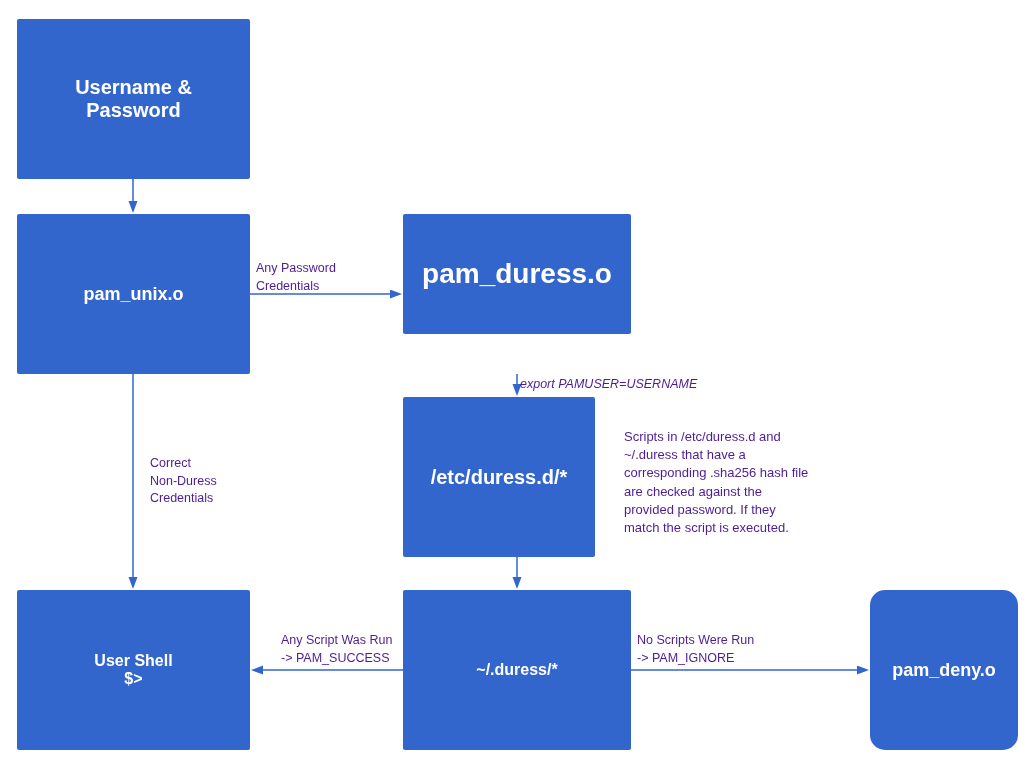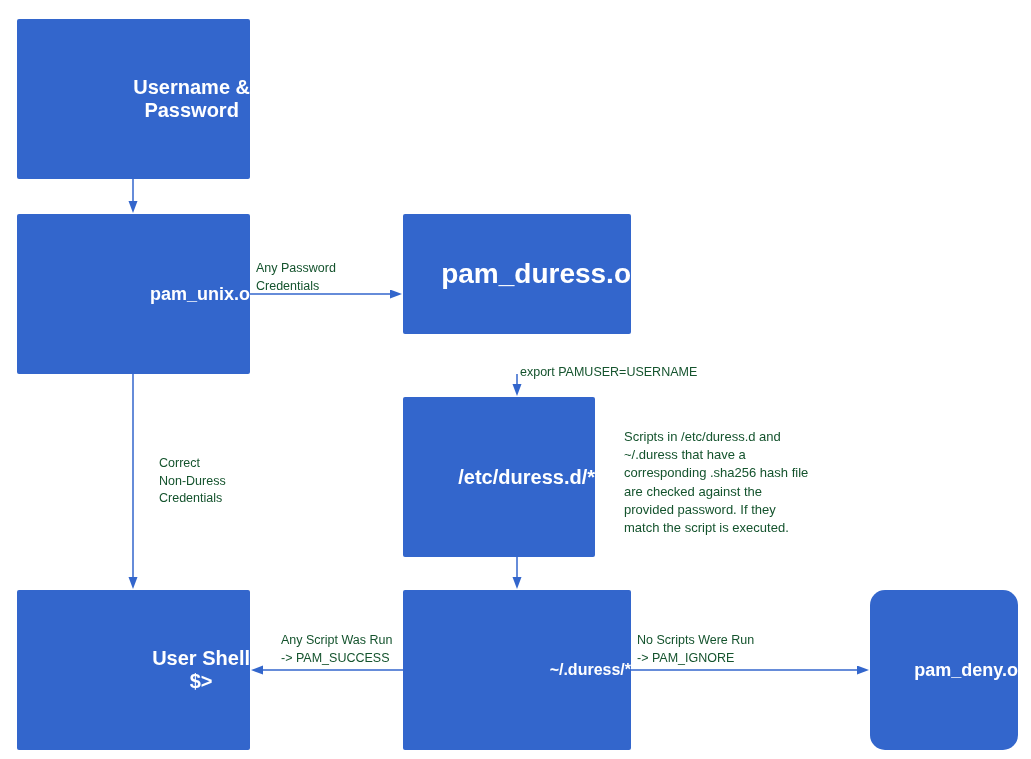--- a/index.html
+++ b/index.html
@@ -10,32 +10,32 @@
       font-family: Arial, sans-serif;
       position: relative;
       overflow: hidden;
     }
 
     .box {
       background: #3366cc;
       color: #fff;
       display: flex;
       align-items: center;
-      justify-content: flex-end;
+      justify-content: center;
       text-align: center;
       font-size: 18px;
       font-weight: bold;
       position: absolute;
       border-radius: 2px;
     }
 
     .label {
       position: absolute;
       font-size: 12.5px;
-      color: #14532d;
+      color: #4c1d95;
       line-height: 1.4;
     }
 
     svg.arrows {
       position: absolute;
       top: 0; left: 0;
       width: 1031px;
       height: 759px;
       pointer-events: none;
     }
@@ -63,21 +63,21 @@
 </div>
 
 <div class="box" style="left:403px; top:214px; width:228px; height:120px; font-size:28px;">
   <span>pam_duress.o</span>
 </div>
 
 <div class="box" style="left:403px; top:397px; width:192px; height:160px; font-size:20px;">
   <span>/etc/duress.d/*</span>
 </div>
 
-<div class="box" style="left:17px; top:590px; width:233px; height:160px; font-size:20px;">
+<div class="box" style="left:17px; top:590px; width:233px; height:160px; font-size:16px;">
   <span>User Shell<br>$&gt;</span>
 </div>
 
 <div class="box" style="left:403px; top:590px; width:228px; height:160px; font-size:16px;">
   <span>~/.duress/*</span>
 </div>
 
 <div class="box" style="left:870px; top:590px; width:148px; height:160px; font-size:18px;border-radius:15px;">
   <span>pam_deny.o</span>
 </div>
@@ -101,34 +101,34 @@
 
   <line x1="403" y1="670" x2="254" y2="670" marker-end="url(#arrowhead)"></line>
 
   <line x1="631" y1="670" x2="866" y2="670" marker-end="url(#arrowhead)"></line>
 </svg>
 
 <div class="label" style="left:256px; top:260px;">
   Any Password<br>Credentials
 </div>
 
-<div class="label" style="left:520px; top:364px;">
+<div class="label" style="left:520px; top:376px;font-style:italic;">
   export PAMUSER=USERNAME
 </div>
 
 <div class="label" style="left:624px; top:428px; max-width:200px; font-size:13px;">
   Scripts in /etc/duress.d and<br>
   ~/.duress that have a<br>
   corresponding .sha256 hash file<br>
   are checked against the<br>
   provided password. If they<br>
   match the script is executed.
 </div>
 
-<div class="label" style="left:150px; top:455px;margin-left:9px;">
+<div class="label" style="left:150px; top:455px;">
   Correct<br>Non-Duress<br>Credentials
 </div>
 
 <div class="label" style="left:247px; top:632px;margin-left:34px;">
   Any Script Was Run<br>-&gt; PAM_SUCCESS
 </div>
 
 <div class="label" style="left:637px; top:632px;">
   No Scripts Were Run<br>-&gt; PAM_IGNORE
 </div>

